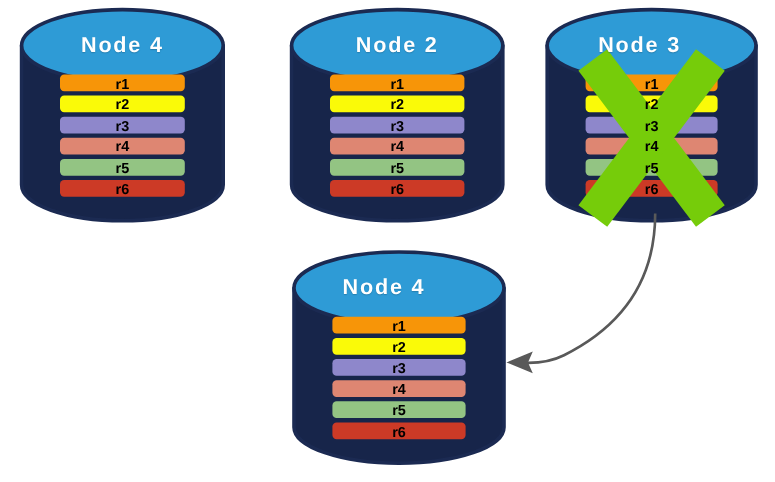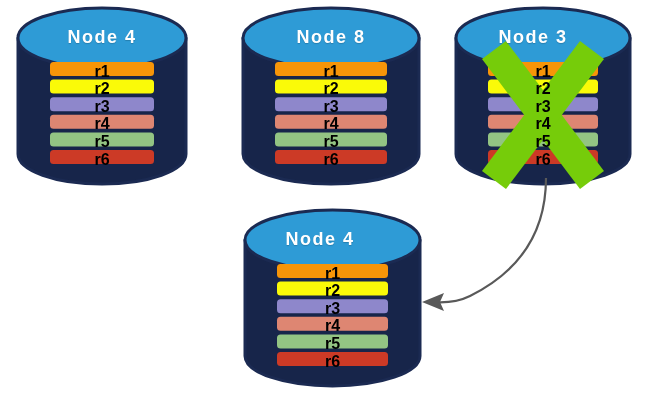--- a/index.html
+++ b/index.html
@@ -30,21 +30,21 @@
     letter-spacing: 1.5px;
     text-align: center;
     white-space: nowrap;
     text-shadow: 0 1px 1px rgba(0,0,0,0.18);
     pointer-events: none;
   }
   .row-label {
     position: absolute;
     color: #000000;
     font-weight: bold;
-    font-size: 16px;
+    font-size: 12px;
     text-align: center;
     white-space: nowrap;
     line-height: 1;
     pointer-events: none;
   }
 </style>
 </head>
 <body>
 
 <div id="canvas">
@@ -114,21 +114,21 @@
       <div class="row-label" style="left: 50px; top: 116.3px; width: 104px;">r4</div>
       <div class="row-label" style="left: 50px; top: 133.9px; width: 104px;">r5</div>
       <div class="row-label" style="left: 50px; top: 151.5px; width: 104px;">r6</div>
       <div class="node-label" style="left: 18px; top: 27px; width: 168px;">Node  4</div>
       <div class="row-label" style="left: 275px; top: 63.5px; width: 112px;">r1</div>
       <div class="row-label" style="left: 275px; top: 81.1px; width: 112px;">r2</div>
       <div class="row-label" style="left: 275px; top: 98.7px; width: 112px;">r3</div>
       <div class="row-label" style="left: 275px; top: 116.3px; width: 112px;">r4</div>
       <div class="row-label" style="left: 275px; top: 133.9px; width: 112px;">r5</div>
       <div class="row-label" style="left: 275px; top: 151.5px; width: 112px;">r6</div>
-      <div class="node-label" style="left: 243px; top: 27px; width: 176px;">Node  8</div>
+      <div class="node-label" style="left: 243px; top: 27px; width: 176px;">Node  2</div>
       <div class="row-label" style="left: 488px; top: 63.5px; width: 110px;">r1</div>
       <div class="row-label" style="left: 488px; top: 81.1px; width: 110px;">r2</div>
       <div class="row-label" style="left: 488px; top: 98.7px; width: 110px;">r3</div>
       <div class="row-label" style="left: 488px; top: 116.3px; width: 110px;">r4</div>
       <div class="row-label" style="left: 488px; top: 133.9px; width: 110px;">r5</div>
       <div class="row-label" style="left: 488px; top: 151.5px; width: 110px;">r6</div>
       <div class="node-label" style="left: 456px; top: 27px; width: 154px;">Node  3</div>
       <div class="row-label" style="left: 277px; top: 265.5px; width: 111px;">r1</div>
       <div class="row-label" style="left: 277px; top: 283.1px; width: 111px;">r2</div>
       <div class="row-label" style="left: 277px; top: 300.7px; width: 111px;">r3</div>

